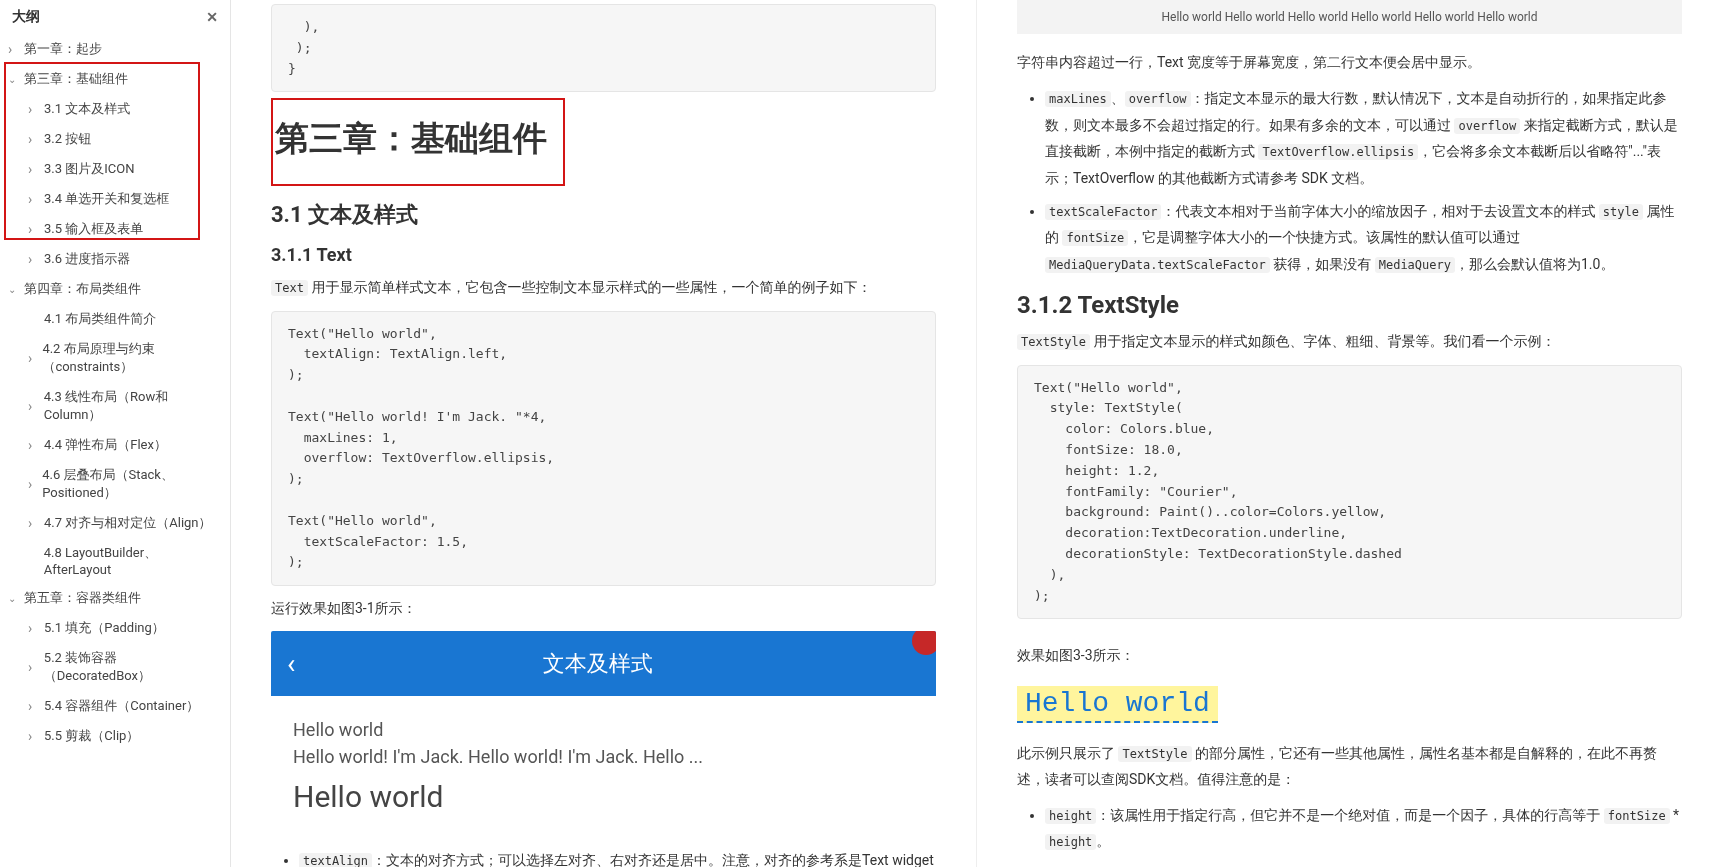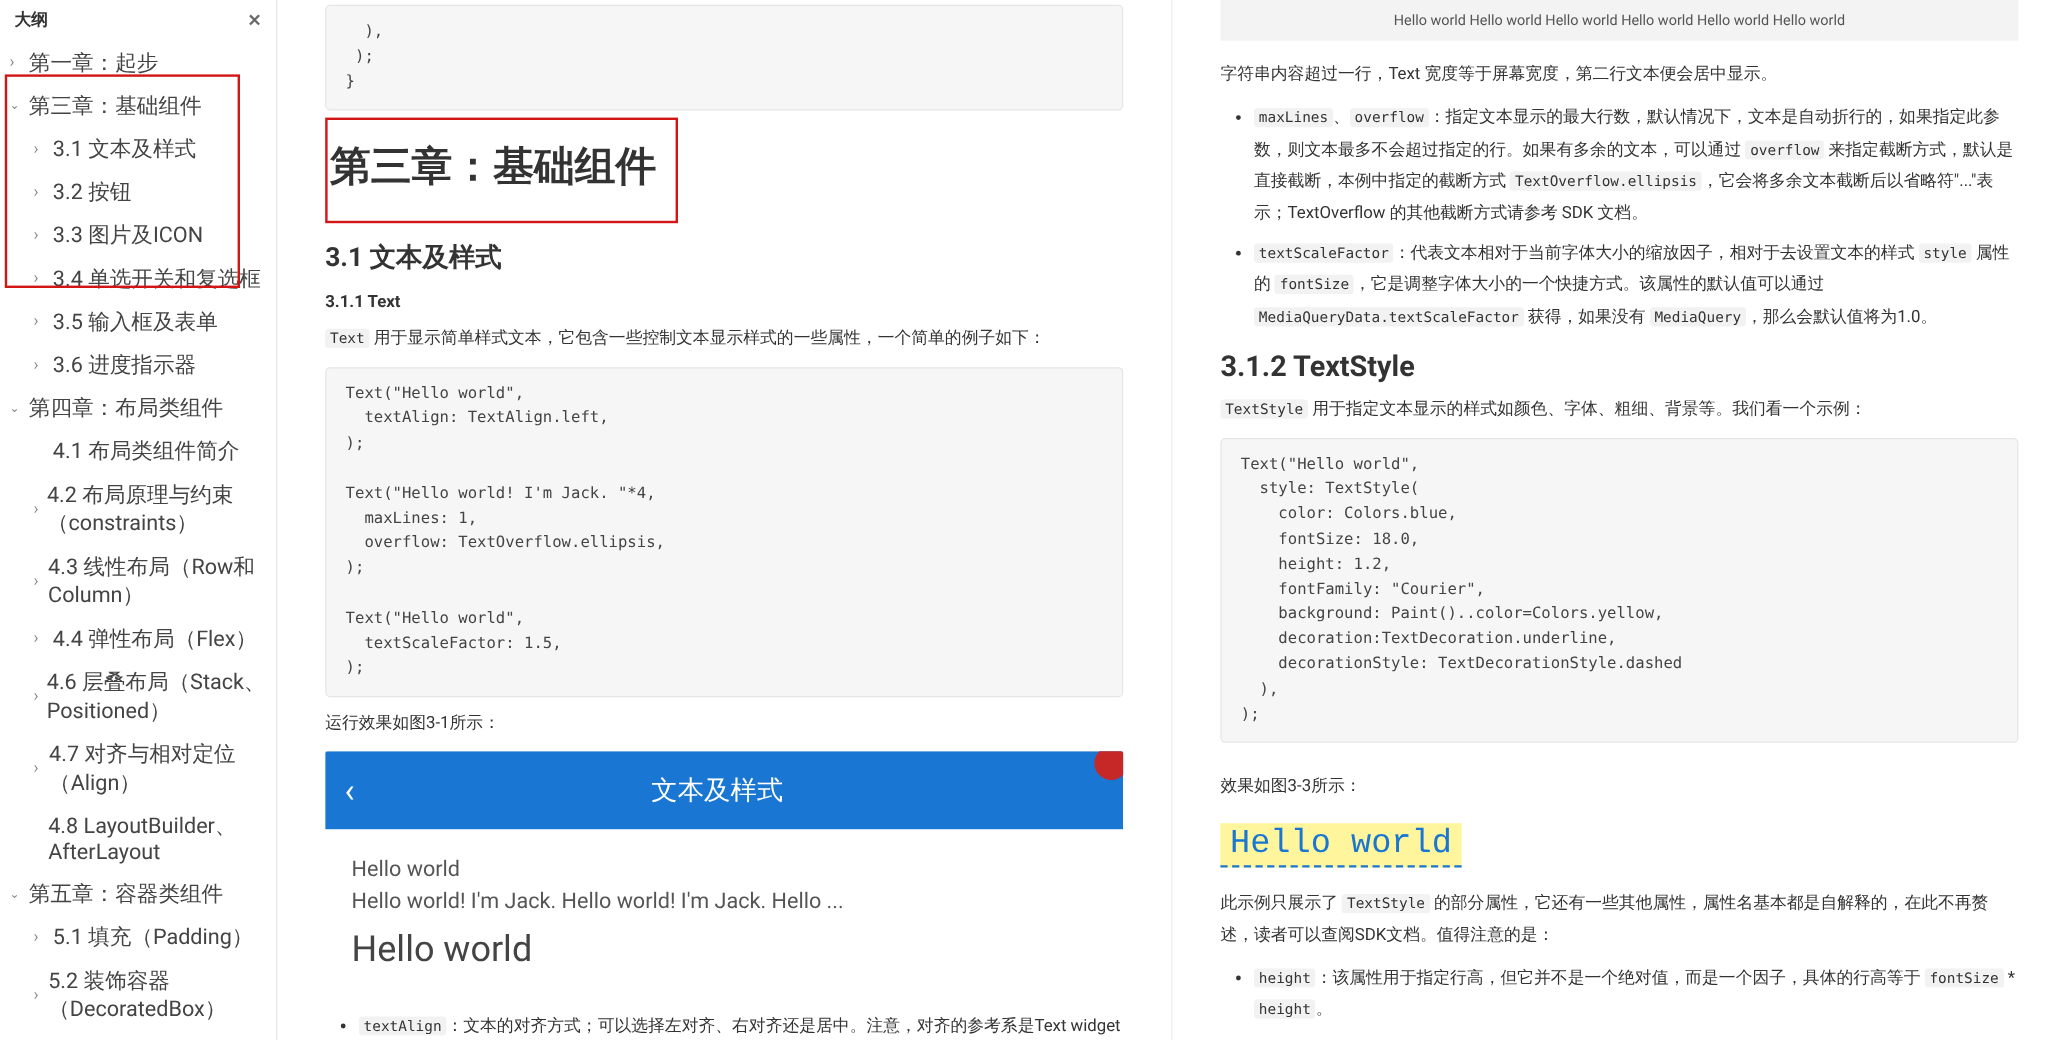--- a/index.html
+++ b/index.html
@@ -1,36 +1,36 @@
 <!DOCTYPE html>
 <html><head>
 <meta charset="utf-8">
 <style>
 *{margin:0;padding:0;box-sizing:border-box;}
 body{font-family:-apple-system,BlinkMacSystemFont,"Segoe UI",Roboto,sans-serif;font-size:14px;color:#333;background:#fff;display:flex;height:867px;width:1722px;overflow:hidden;}
 .sidebar{width:231px;border-right:1px solid #e5e5e5;overflow-y:auto;flex-shrink:0;position:relative;}
 .sidebar-header{display:flex;justify-content:space-between;align-items:center;padding:8px 12px;font-weight:bold;font-size:14px;}
 .close-x{font-size:14px;color:#666;cursor:pointer;}
-.nav-item{display:flex;align-items:center;padding:6px 8px;color:#444;cursor:pointer;font-size:18px;}
+.nav-item{display:flex;align-items:center;padding:6px 8px;color:#444;cursor:pointer;font-size:13px;}
 .nav-item.top{padding-left:8px;}
 .nav-item.sub{padding-left:28px;}
 .chev{width:14px;display:inline-block;color:#888;font-size:10px;margin-right:2px;}
 .chev.down::before{content:"⌄";}
 .chev.right::before{content:"›";font-size:14px;}
 .highlight-box{border:2px solid #d31515;position:absolute;left:4px;right:30px;}
 
 .content-area{flex:1;display:flex;overflow:hidden;}
 .col{flex:1;overflow:hidden;padding:0 40px;position:relative;}
 .col.left{border-right:1px solid #eee;}
 
 .code-block{background:#f6f6f6;border:1px solid #e5e5e5;border-radius:4px;padding:12px 16px;font-family:Consolas,Monaco,monospace;font-size:13px;line-height:1.6;white-space:pre;color:#444;overflow:auto;}
 h1.chapter{font-size:34px;font-weight:700;margin:12px 0;}
 .red-box{border:2px solid #d31515;padding:4px 16px 10px 2px;display:inline-block;margin-top:6px;}
 h2.section{font-size:22px;font-weight:700;margin:14px 0 10px;}
-h3.sub{font-size:14px;font-weight:700;margin:14px 0 10px;}
+h3.sub{font-size:18px;font-weight:700;margin:14px 0 10px;}
 p{font-size:14px;line-height:1.8;margin:10px 0;}
 code.inline{background:#f2f2f2;padding:1px 4px;border-radius:3px;font-family:Consolas,Monaco,monospace;font-size:12px;}
 
 .hello-banner{background:#f3f3f3;font-size:12px;color:#555;text-align:center;padding:8px;line-height:1.5;margin-bottom:16px;}
 ul.bullets{margin:8px 0 8px 28px;}
 ul.bullets li{font-size:14px;line-height:1.9;margin:6px 0;}
 
 .app-preview{border-radius:2px;overflow:hidden;margin-top:8px;}
 .app-bar{background:#1976d2;color:#fff;padding:16px 16px;display:flex;align-items:center;font-size:22px;position:relative;}
 .app-bar .back{font-size:28px;margin-right:20px;}

